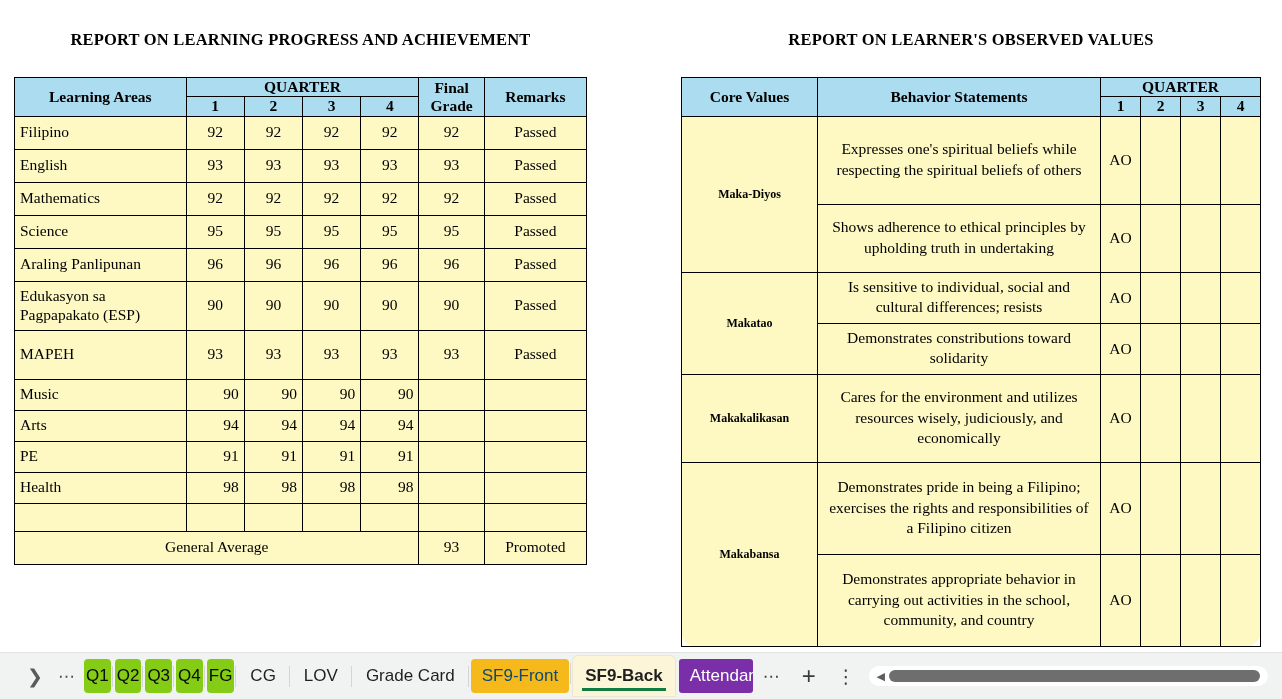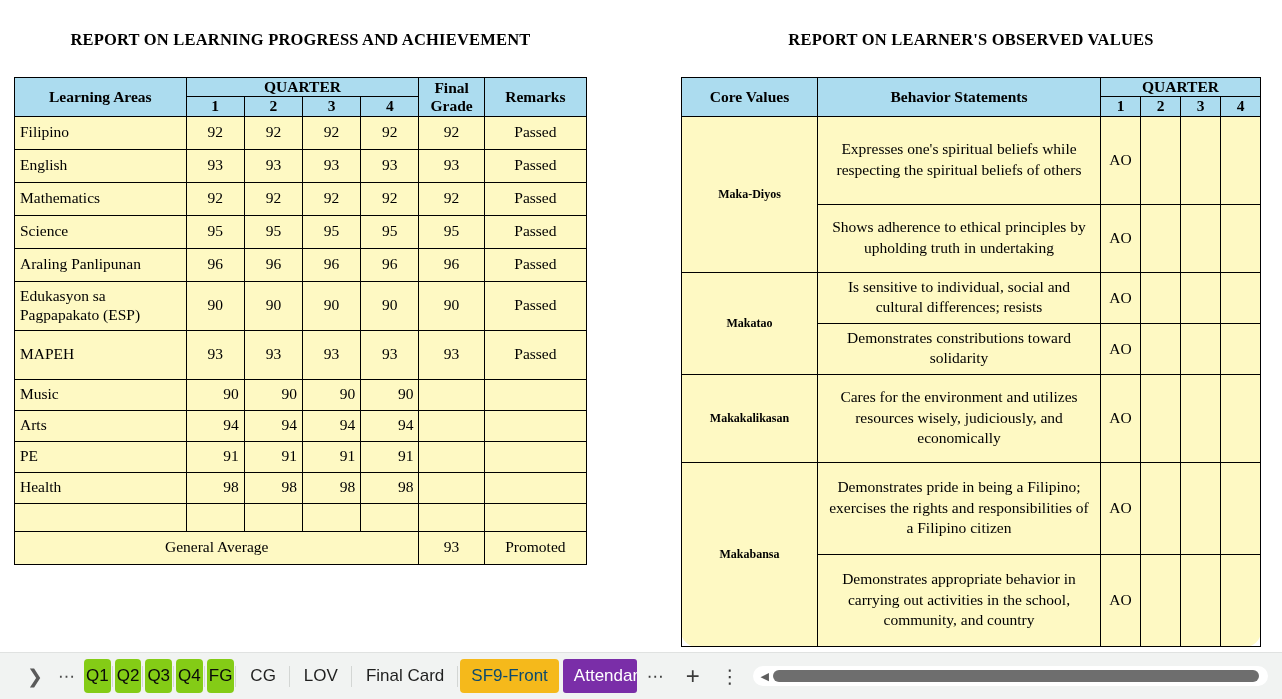--- a/index.html
+++ b/index.html
@@ -461,24 +461,27 @@
     <div class="tab green">
         <span>FG</span>
       </div>
     <div class="tab">
         <span>CG</span>
       </div>
     <div class="tab">
         <span>LOV</span>
       </div>
     <div class="tab">
-        <span>Final Card</span>
+        <span>Grade Card</span>
       </div>
     <div class="tab amber">
         <span>SF9-Front</span>
+      </div>
+    <div class="tab active">
+        <span>SF9-Back</span>
       </div>
     <div class="tab purple clipped">
         <span>Attendance</span>
       </div>
   </div>
 
   <div class="tb-ico" id="tab-overflow-icon">⋯</div>
   <div class="tb-ico" id="add-sheet-icon">+</div>
   <div class="tb-ico" id="more-options-icon">⋮</div>
 

